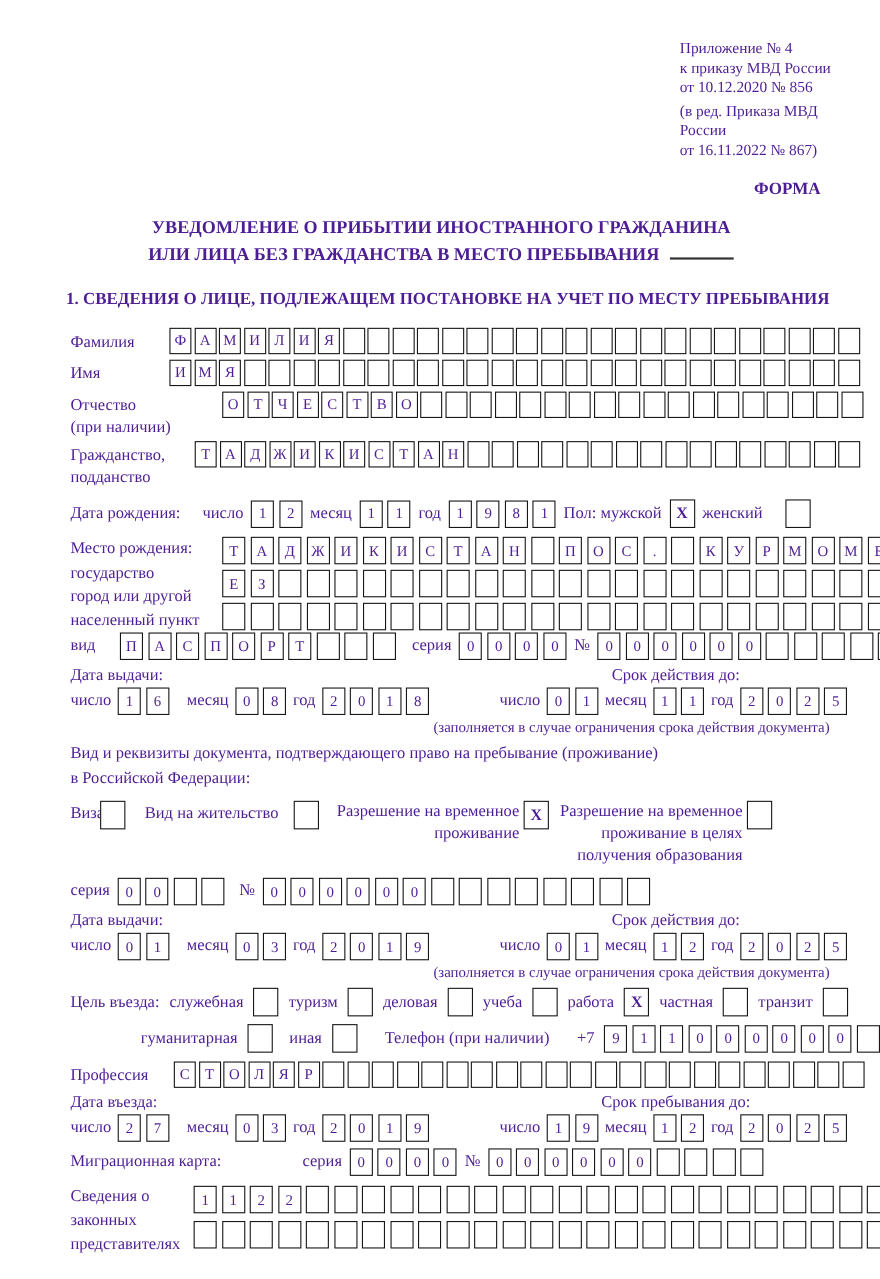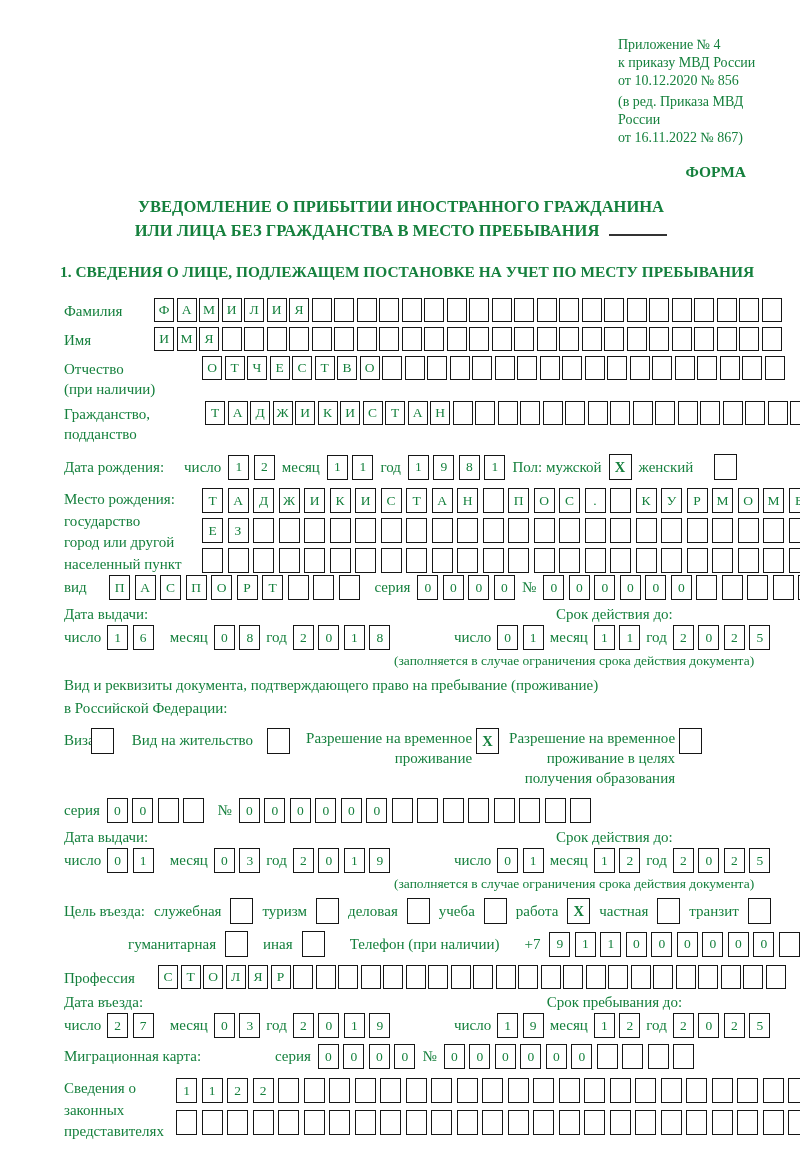--- a/index.html
+++ b/index.html
@@ -1,18 +1,18 @@
 <!DOCTYPE html>
 <html lang="ru"><head>
 <meta charset="utf-8">
 <style>
   html,body{margin:0;padding:0;background:#fff;}
   .page{
     position:relative;width:800px;height:1163px;box-sizing:border-box;
-    background:#fff;color:#15803d;
+    background:#fff;color:#4c1d95;
     font-family:"Liberation Serif","DejaVu Serif",serif;
     padding:36px 22px 0 64px;overflow:hidden;
   }
   
   .lbl{font-size:15px;flex:none;}
   .note{font-size:13.5px;}
   
   .cells{display:inline-flex;gap:2.5px;flex:none;}
   .cells.sp{gap:4.5px;}
   .cell{
@@ -177,21 +177,21 @@
         <span class="cell"></span>
         <span class="cell"></span>
         <span class="cell"></span>
         <span class="cell"></span>
         <span class="cell"></span>
         <span class="cell"></span>
         <span class="cell"></span>
       </div>
   </div>
 
-  <div class="frow" style="margin-bottom:2px;gap:28px;">
+  <div class="frow" style="margin-bottom:2px;">
     <div class="flabel w113">
       <div>Гражданство,</div>
       <div>подданство</div>
     </div>
     <div class="cells">
         <span class="cell">Т</span>
         <span class="cell">А</span>
         <span class="cell">Д</span>
         <span class="cell">Ж</span>
         <span class="cell">И</span>

